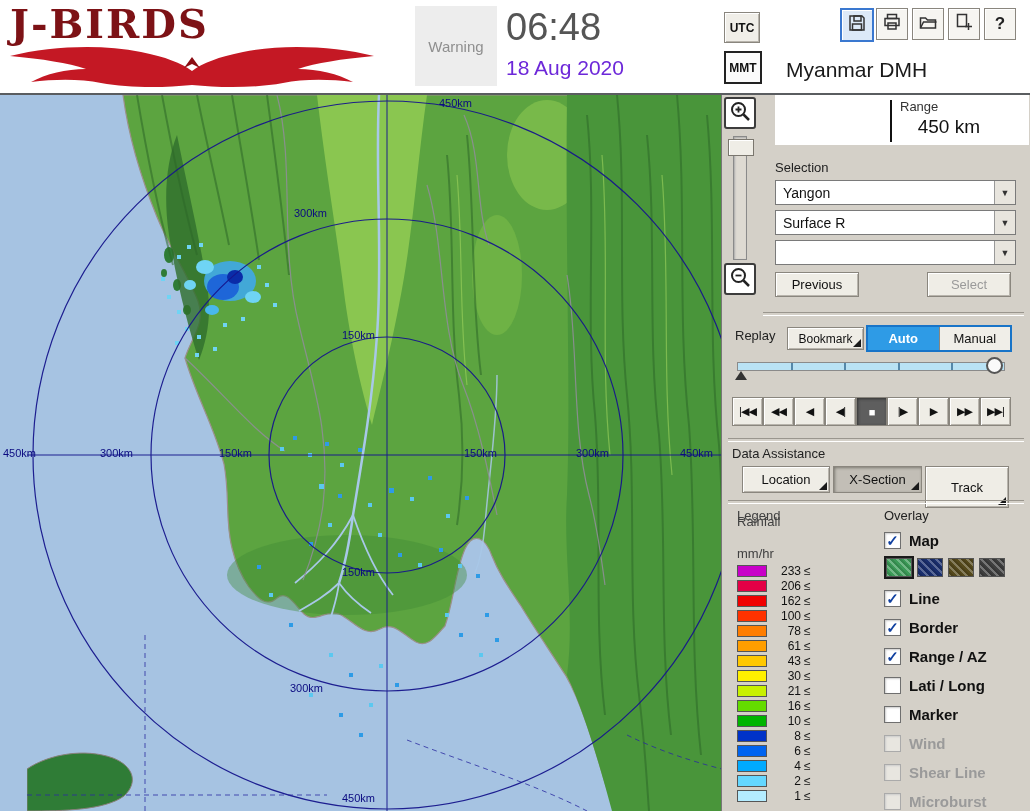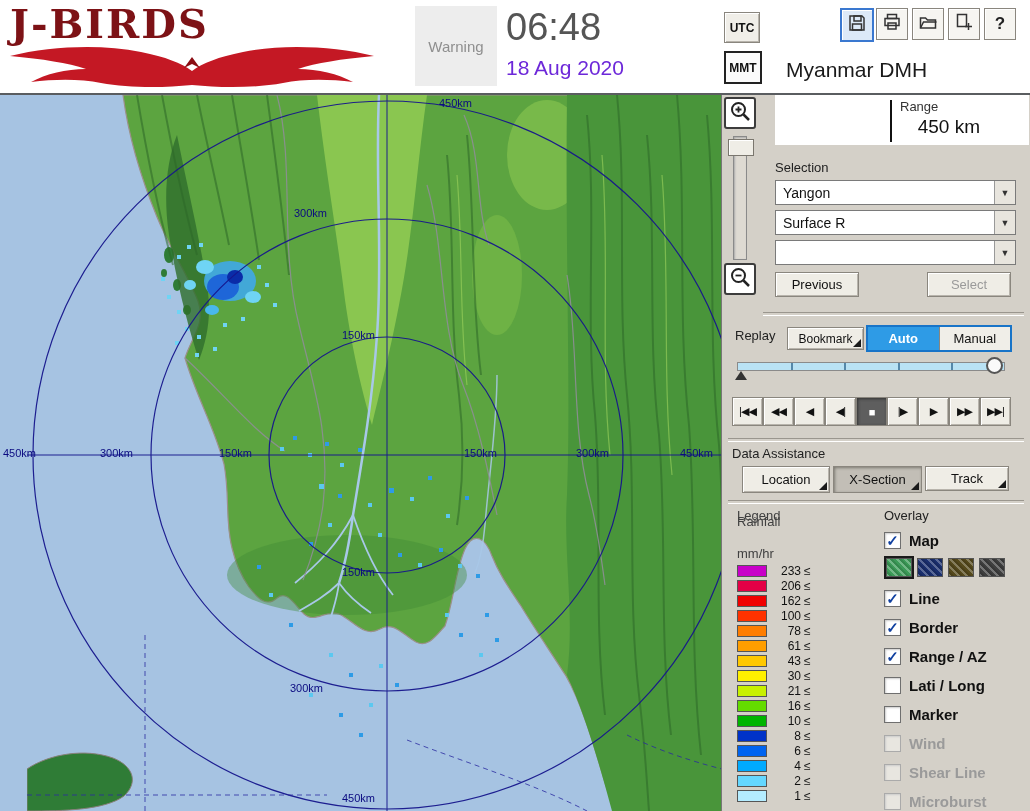--- a/index.html
+++ b/index.html
@@ -375,21 +375,21 @@
   <div class="panel-label" style="left:732px;top:446px;">Data Assistance</div>
 
   <div class="btn" style="left:742px;top:466px;width:88px;height:27px;">
     <span>Location</span>
     <span class="corner"></span>
   </div>
   <div class="btn pressed" style="left:833px;top:466px;width:89px;height:27px;align-items:center;">
     <span>X-Section</span>
     <span class="corner"></span>
   </div>
-  <div class="btn" style="left:925px;top:466px;width:84px;height:25px;text-align:center;">
+  <div class="btn" style="left:925px;top:466px;width:84px;height:42px;text-align:center;">
     <span>Track</span>
     <span class="corner"></span>
   </div>
 
   <div class="sep" style="left:728px;top:500px;width:296px;"></div>
 
   <div class="lg-head" style="top:508px;">Legend</div>
   <div class="lg-head" style="top:514px;">Rainfall</div>
   <div class="lg-head" style="top:546px;">mm/hr</div>
 

